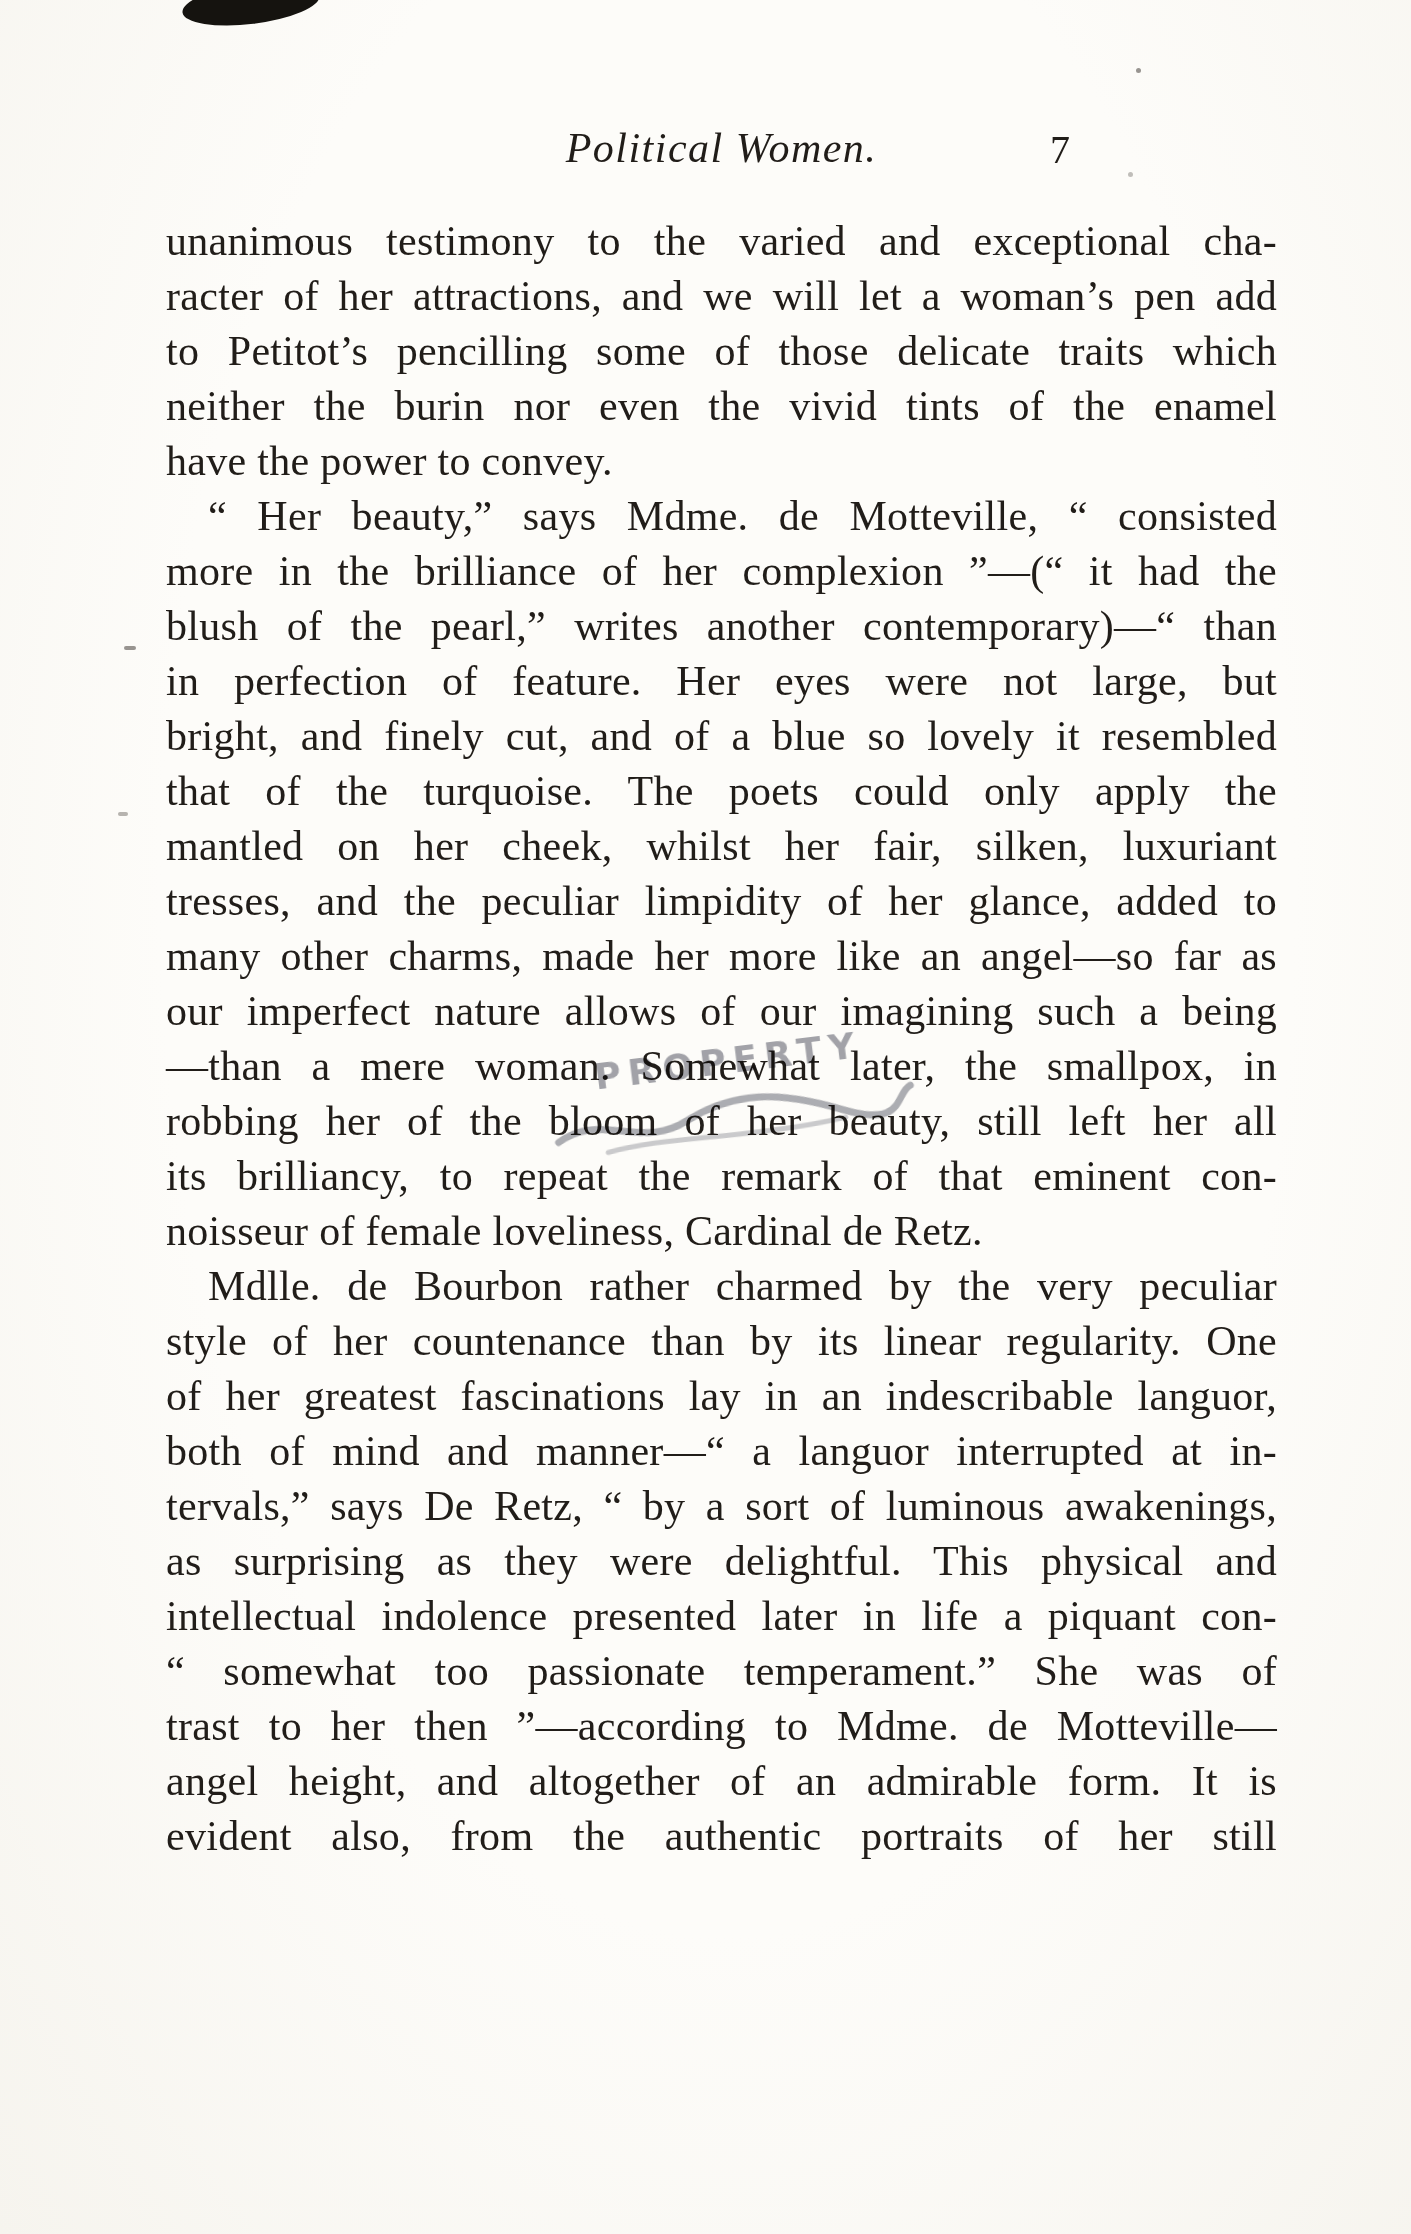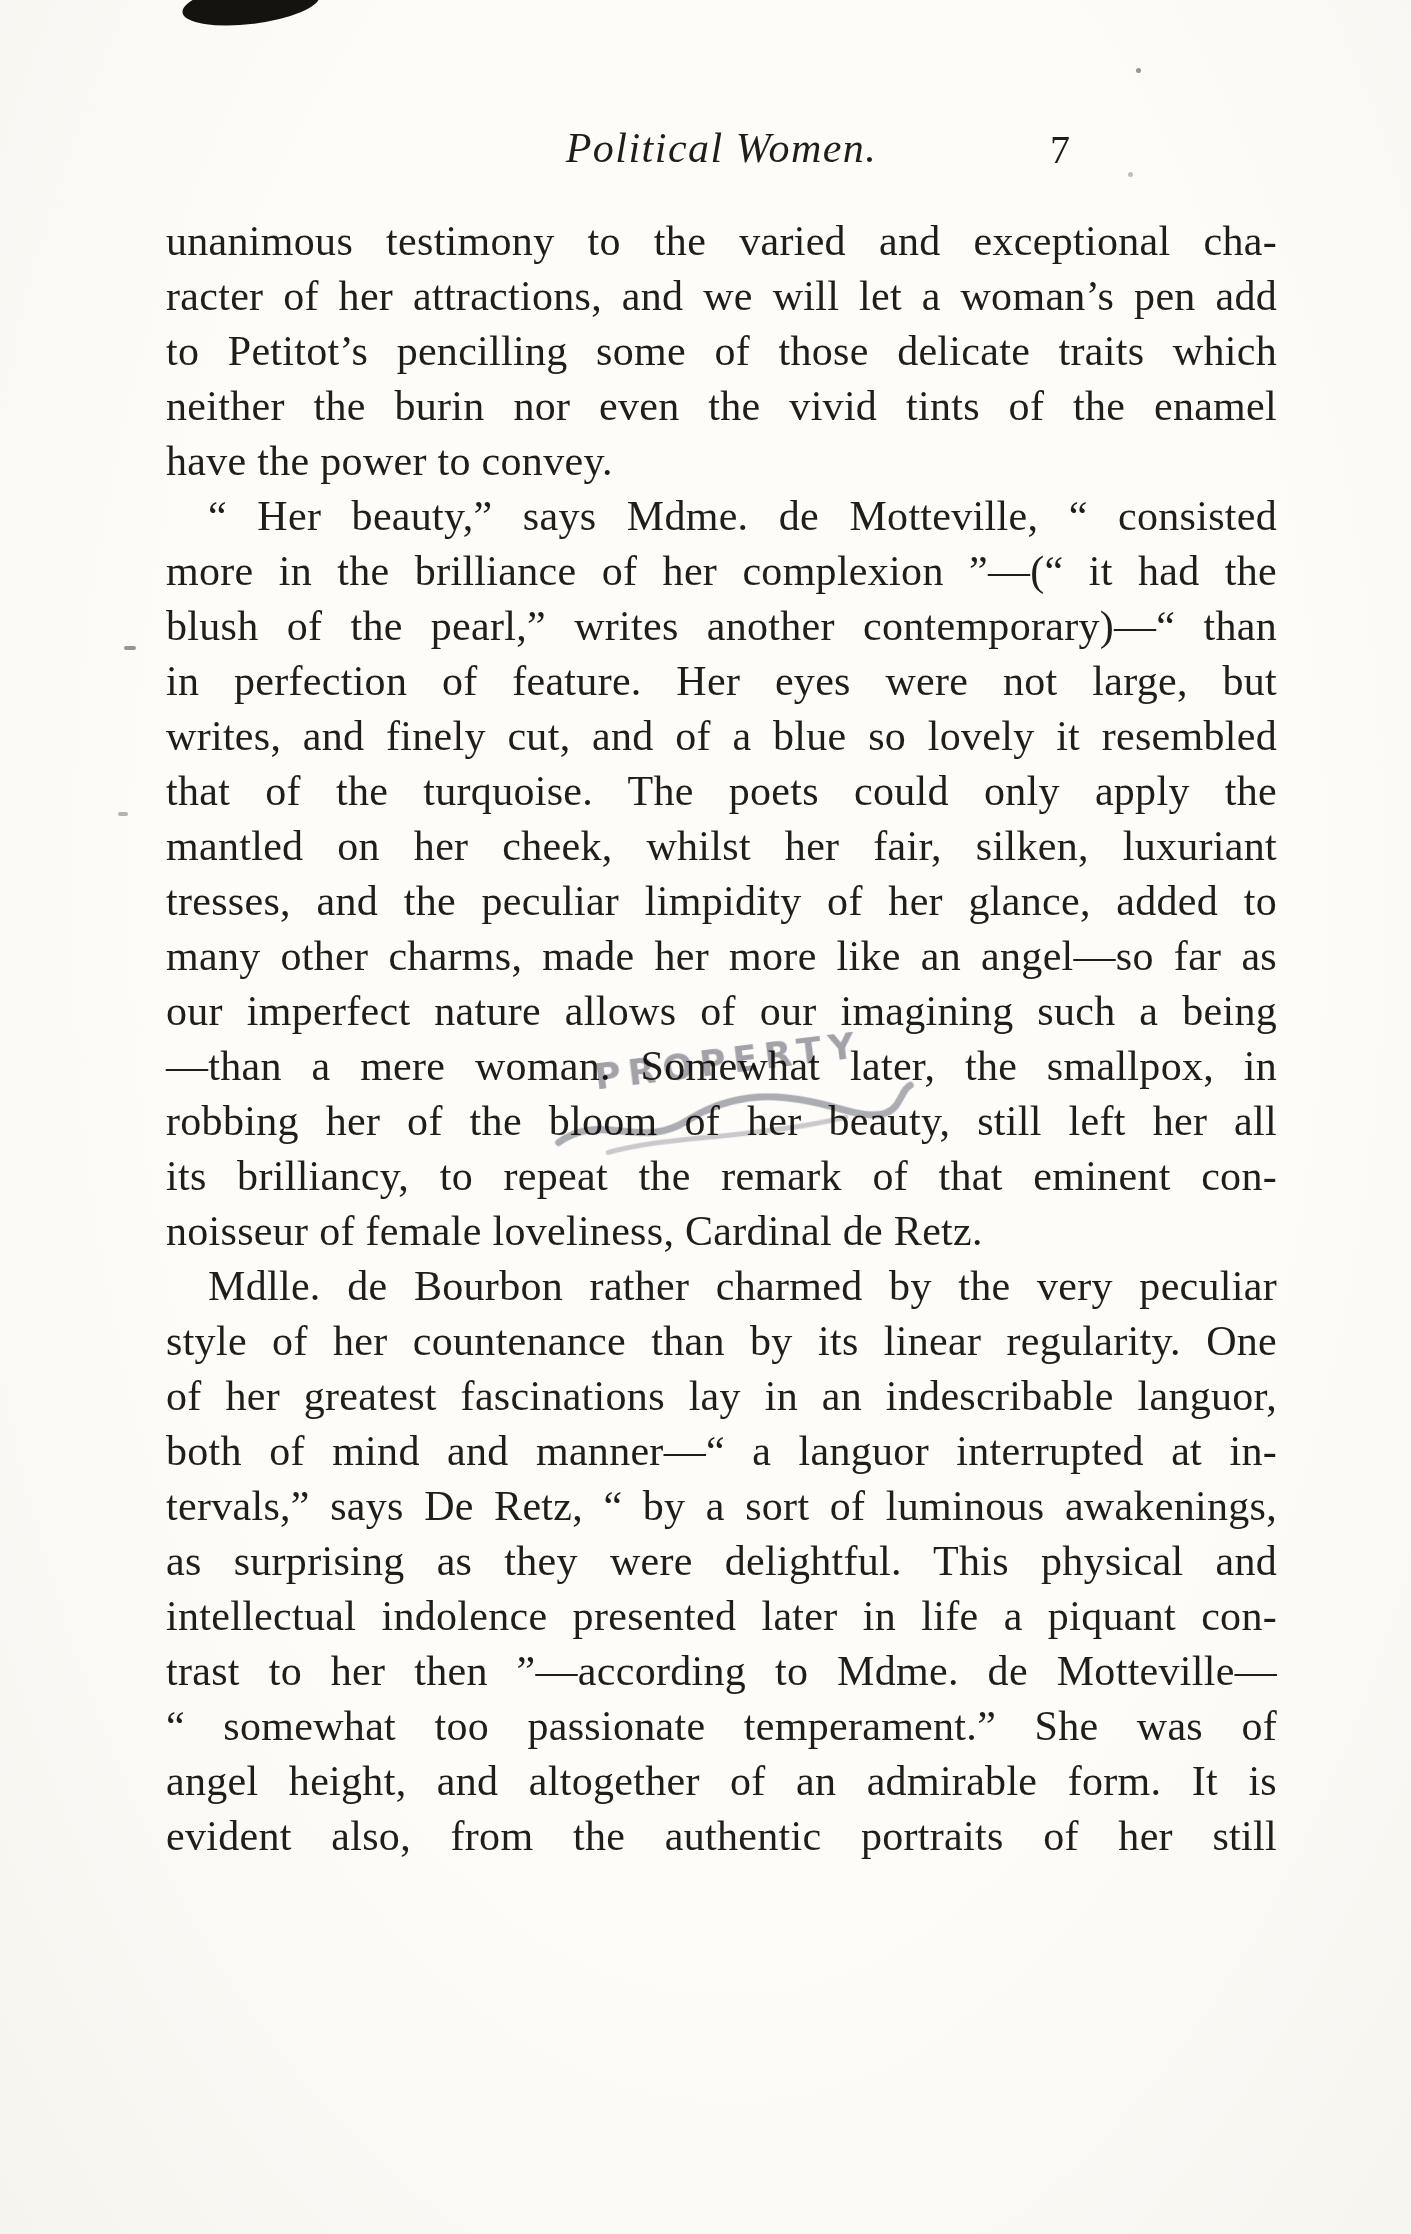--- a/index.html
+++ b/index.html
@@ -113,42 +113,42 @@
       <span class="line">to Petitot’s pencilling some of those delicate traits which</span>
       <span class="line">neither the burin nor even the vivid tints of the enamel</span>
       <span class="line last">have the power to convey.</span>
     </p>
 
     <p class="para indent">
       <span class="line">“ Her beauty,” says Mdme. de Motteville, “ consisted</span>
       <span class="line">more in the brilliance of her complexion ”—(“ it had the</span>
       <span class="line">blush of the pearl,” writes another contemporary)—“ than</span>
       <span class="line">in perfection of feature. Her eyes were not large, but</span>
-      <span class="line">writes, and finely cut, and of a blue so lovely it resembled</span>
+      <span class="line">bright, and finely cut, and of a blue so lovely it resembled</span>
       <span class="line">that of the turquoise. The poets could only apply the</span>
       <span class="line">mantled on her cheek, whilst her fair, silken, luxuriant</span>
       <span class="line">tresses, and the peculiar limpidity of her glance, added to</span>
       <span class="line">many other charms, made her more like an angel—so far as</span>
       <span class="line">our imperfect nature allows of our imagining such a being</span>
       <span class="line">—than a mere woman. Somewhat later, the smallpox, in</span>
       <span class="line">robbing her of the bloom of her beauty, still left her all</span>
       <span class="line">its brilliancy, to repeat the remark of that eminent con-</span>
       <span class="line last">noisseur of female loveliness, Cardinal de Retz.</span>
     </p>
 
     <p class="para indent">
       <span class="line">Mdlle. de Bourbon rather charmed by the very peculiar</span>
       <span class="line">style of her countenance than by its linear regularity. One</span>
       <span class="line">of her greatest fascinations lay in an indescribable languor,</span>
       <span class="line">both of mind and manner—“ a languor interrupted at in-</span>
       <span class="line">tervals,” says De Retz, “ by a sort of luminous awakenings,</span>
       <span class="line">as surprising as they were delightful. This physical and</span>
       <span class="line">intellectual indolence presented later in life a piquant con-</span>
+      <span class="line">“ somewhat too passionate temperament.” She was of</span>
       <span class="line">trast to her then ”—according to Mdme. de Motteville—</span>
-      <span class="line">“ somewhat too passionate temperament.” She was of</span>
       <span class="line">angel height, and altogether of an admirable form. It is</span>
       <span class="line">evident also, from the authentic portraits of her still</span>
     </p>
 
   </div>
 
   <div class="stamp">
     <div class="stamp-text">PROPERTY</div>
     <svg class="stamp-squiggle" width="380" height="64" viewBox="0 0 380 64">
       <path d="M12 38 C 58 12, 92 56, 142 32 S 238 14, 298 40 S 352 30, 368 24" fill="none" stroke="rgba(52,54,72,0.40)" stroke-width="7" stroke-linecap="round"></path>

